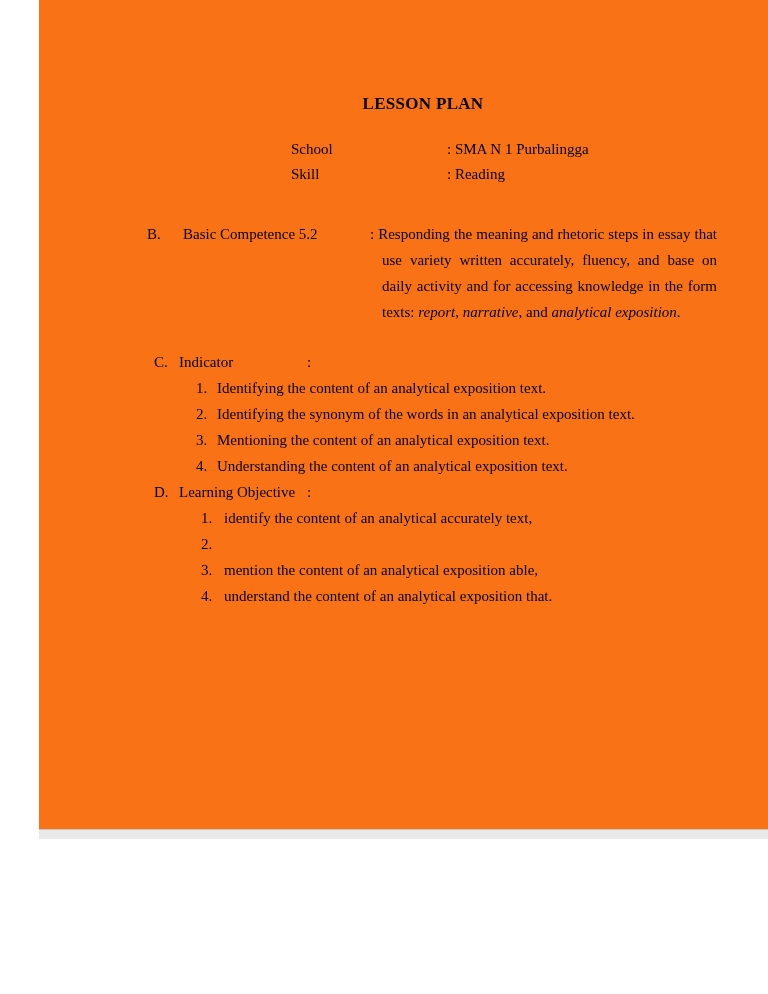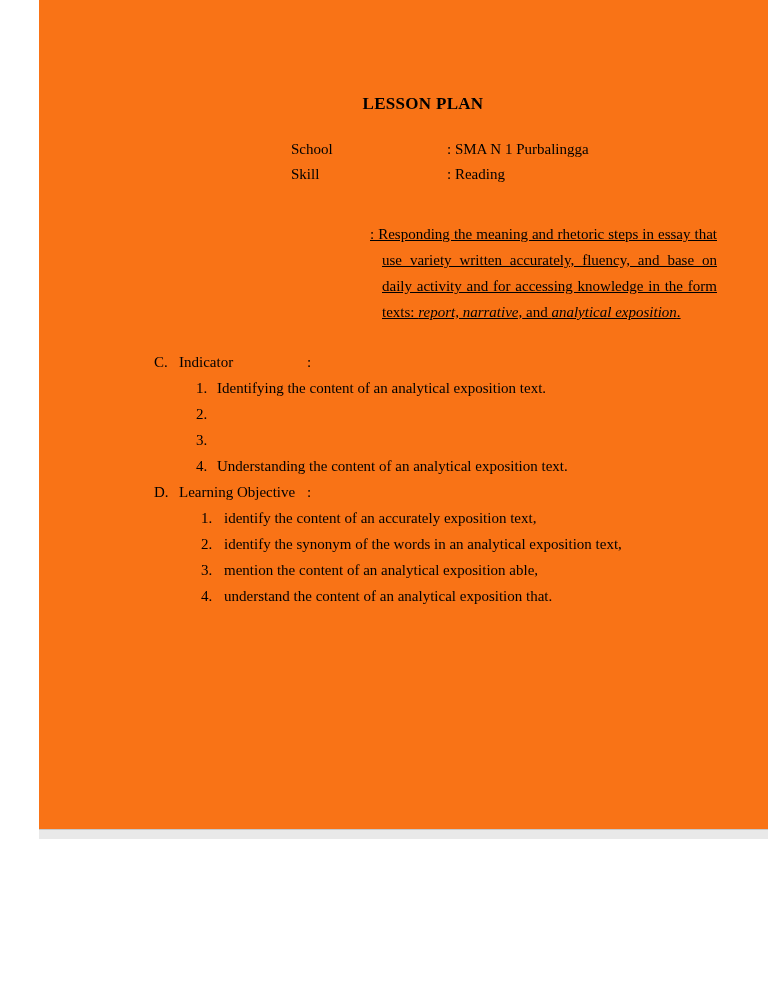--- a/index.html
+++ b/index.html
@@ -61,21 +61,21 @@
   .sec-colon {
     position: absolute;
     left: 153px;
     top: 0;
   }
   .par {
     margin-left: 343px;
     margin-right: 90px;
     text-align: justify;
   }
-  .par-b { text-indent: -12px; text-decoration: underline; }
+  .par-b { text-indent: -12px; }
   .sec-b-head {
     position: absolute;
     left: 108px;
     top: 0;
     white-space: nowrap;
   }
   .sec-letter-b {
     display: inline-block;
     width: 36px;
   }
@@ -116,57 +116,61 @@
     </div>
     <div class="header-row">
       <span class="header-label">Skill</span><span class="header-value">: Reading</span>
     </div>
   </div>
 
   <div class="section sec-a">
   </div>
 
   <div class="section sec-b">
+    <div class="sec-b-head">
+      <span class="sec-letter-b">B.</span><span class="sec-label">Basic Competence 5.2</span>
+    </div>
     <div class="par par-b"><span>: Responding the meaning and rhetoric steps in essay that use variety written accurately, fluency, and base on daily activity and for accessing knowledge in the form texts: </span><span class="it">report, narrative,</span><span> and </span><span class="it">analytical exposition</span><span>.</span></div>
   </div>
 
   <div class="section sec-c">
     <div class="sec-row">
       <span class="sec-letter">C.</span><span class="sec-label">Indicator</span><span class="sec-colon">:</span>
     </div>
     <div class="list list-c">
       <div class="list-row">
         <span class="list-num">1.</span>
           <span class="list-text">Identifying the content of an analytical exposition text.</span>
       </div>
       <div class="list-row">
         <span class="list-num">2.</span>
+          <span class="list-text">Identifying the synonym of the words in an analytical exposition text.</span>
       </div>
       <div class="list-row">
         <span class="list-num">3.</span>
+          <span class="list-text">Mentioning the content of an analytical exposition text.</span>
       </div>
       <div class="list-row">
         <span class="list-num">4.</span>
           <span class="list-text">Understanding the content of an analytical exposition text.</span>
       </div>
     </div>
   </div>
 
   <div class="section sec-d">
     <div class="sec-row">
       <span class="sec-letter">D.</span><span class="sec-label">Learning Objective</span><span class="sec-colon">:</span>
     </div>
     <div class="list list-d">
       <div class="list-row">
         <span class="list-num">1.</span>
-          <span class="list-text">identify the content of an accurately exposition text,</span>
+          <span class="list-text">identify the content of an analytical accurately text,</span>
       </div>
       <div class="list-row">
         <span class="list-num">2.</span>
-          <span class="list-text">identify the synonym of the words in an analytical exposition text,</span>
       </div>
       <div class="list-row">
         <span class="list-num">3.</span>
           <span class="list-text">mention the content of an analytical exposition able,</span>
       </div>
       <div class="list-row">
         <span class="list-num">4.</span>
           <span class="list-text">understand the content of an analytical exposition that.</span>
       </div>
     </div>

